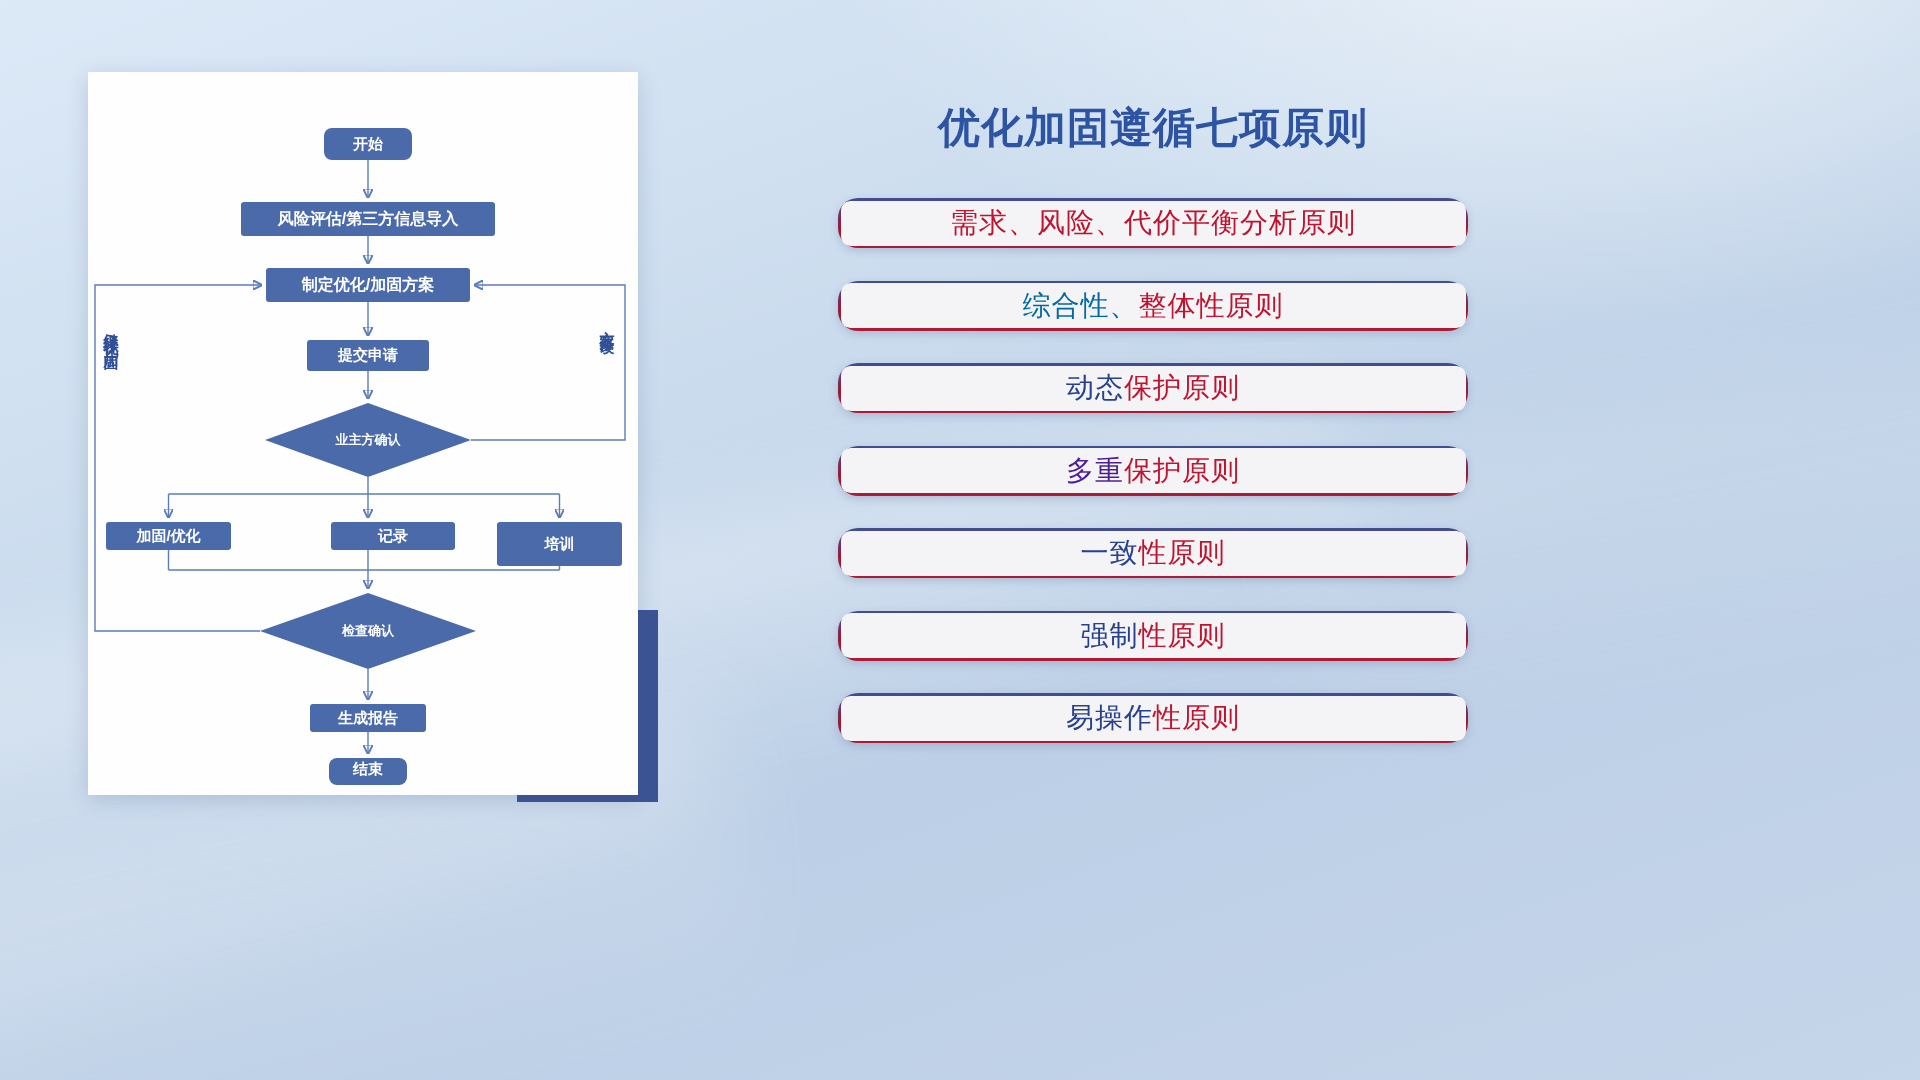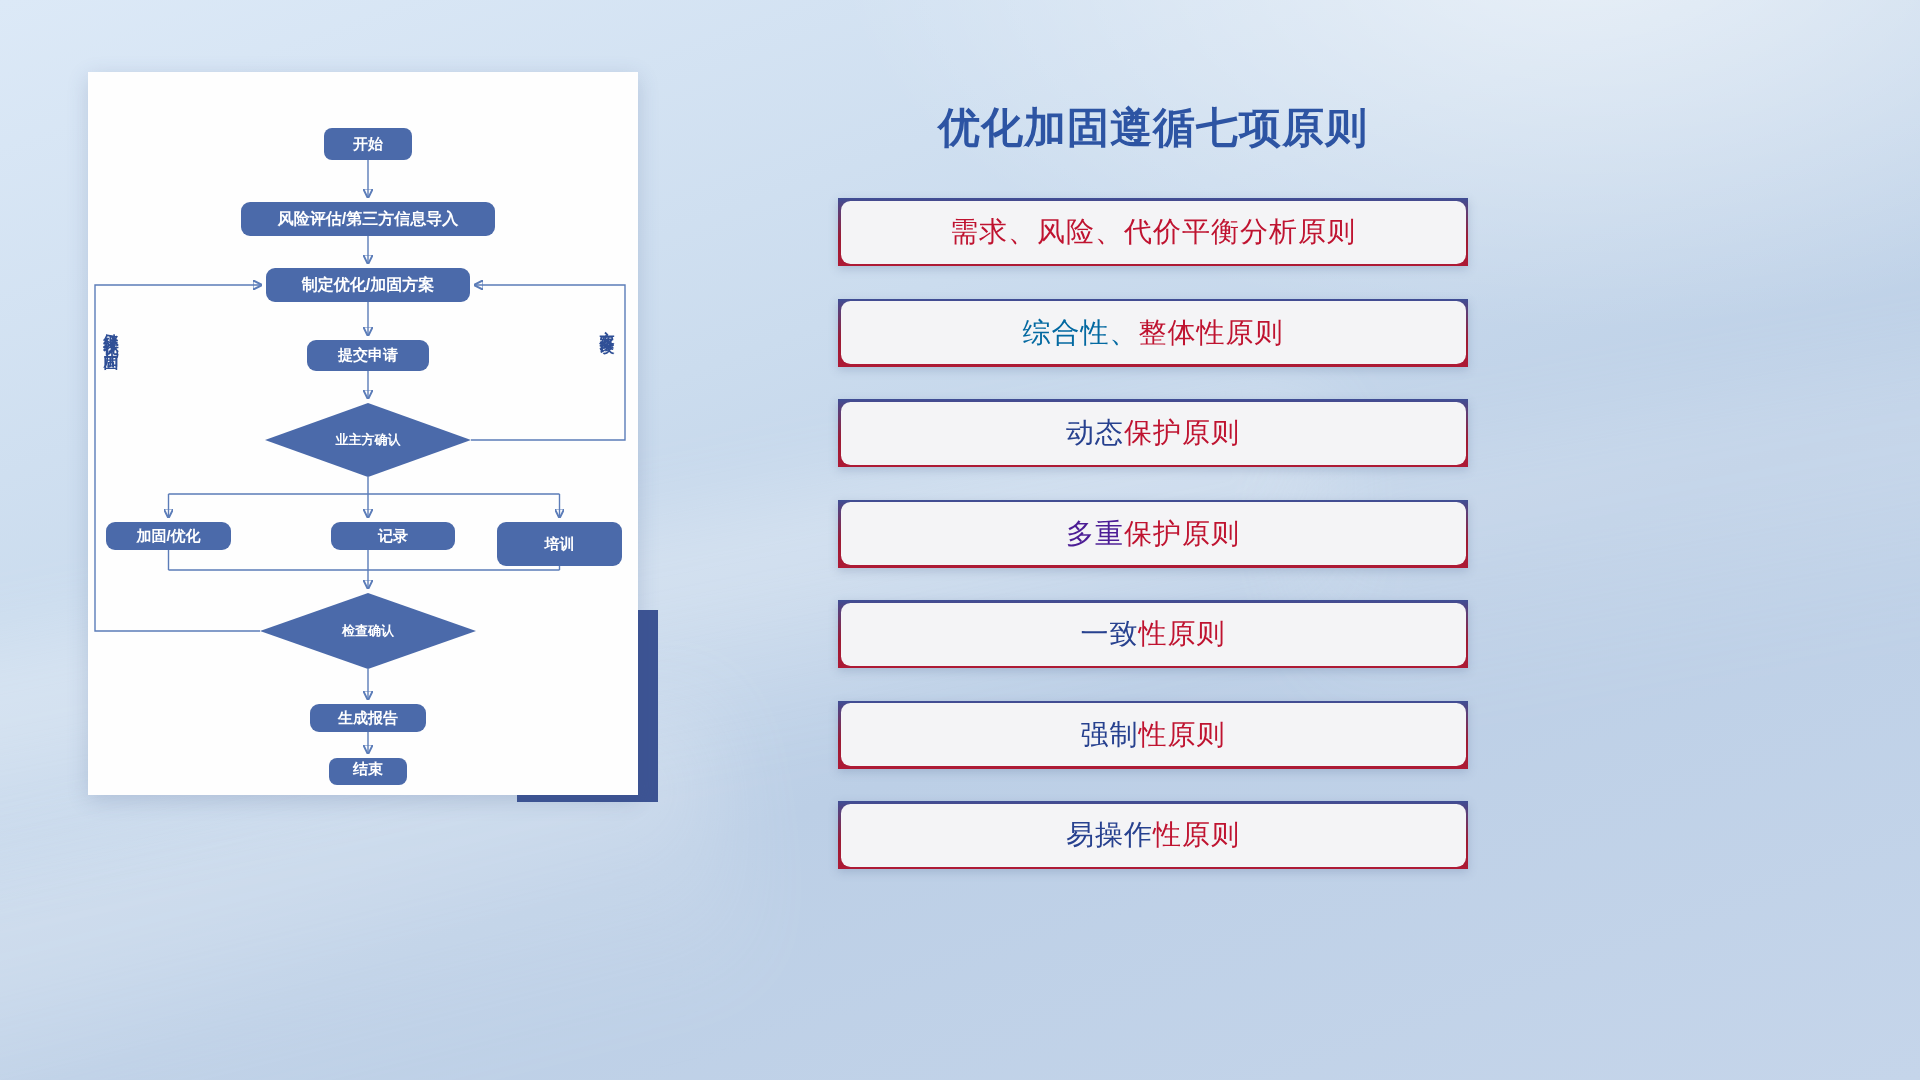--- a/index.html
+++ b/index.html
@@ -47,21 +47,21 @@
     background:#fefefe;z-index:2;
     box-shadow:0 5px 20px rgba(60,80,130,.20);
   }
   .flow-svg{position:absolute;left:0;top:0;width:550px;height:723px;}
   .flow-svg path, .flow-svg polyline, .flow-svg line{
     stroke:var(--line-blue);stroke-width:1.4;fill:none;
   }
   .fnode{
     position:absolute;background:var(--flow-blue);color:#fff;
     display:flex;align-items:center;justify-content:center;
-    font-weight:bold;font-size:15px;border-radius:9px;
+    font-weight:bold;font-size:15px;border-radius:3px;
     text-align:center;line-height:1.1;z-index:3;
   }
   .fnode.pill{border-radius:8px;}
   .fnode.diamond{
     background:var(--flow-blue);border-radius:0;
     clip-path:polygon(50% 0,100% 50%,50% 100%,0 50%);
     font-size:13px;
   }
   .n-start{left:236px;top:56px;width:88px;height:32px;}
   .n-risk{left:153px;top:130px;width:254px;height:34px;font-size:16px;}
@@ -86,21 +86,21 @@
   .slide-title{
     position:absolute;left:838px;top:92px;width:630px;
     text-align:center;font-size:42px;font-weight:bold;
     color:var(--title-blue);letter-spacing:1px;z-index:2;margin-top:8px;
   }
   .principles{
     position:absolute;left:838px;top:198px;width:630px;
     display:flex;flex-direction:column;gap:32.5px;z-index:2;
   }
   .p-outer{
-    height:68px;border-radius:0;padding:2.5px;
+    height:50px;border-radius:20px;padding:2.5px;
     background:linear-gradient(180deg,#3f4e95 0%,#9c1a33 58%,#ae1a35 100%);
     box-shadow:0 3px 9px rgba(90,110,150,.28);
   }
   .p-inner{
     height:100%;border-radius:9.5px;background:#f4f4f6;
     display:flex;align-items:center;justify-content:center;
   }
   .p-text{font-size:28px;letter-spacing:1px;}
 </style>
 </head>

